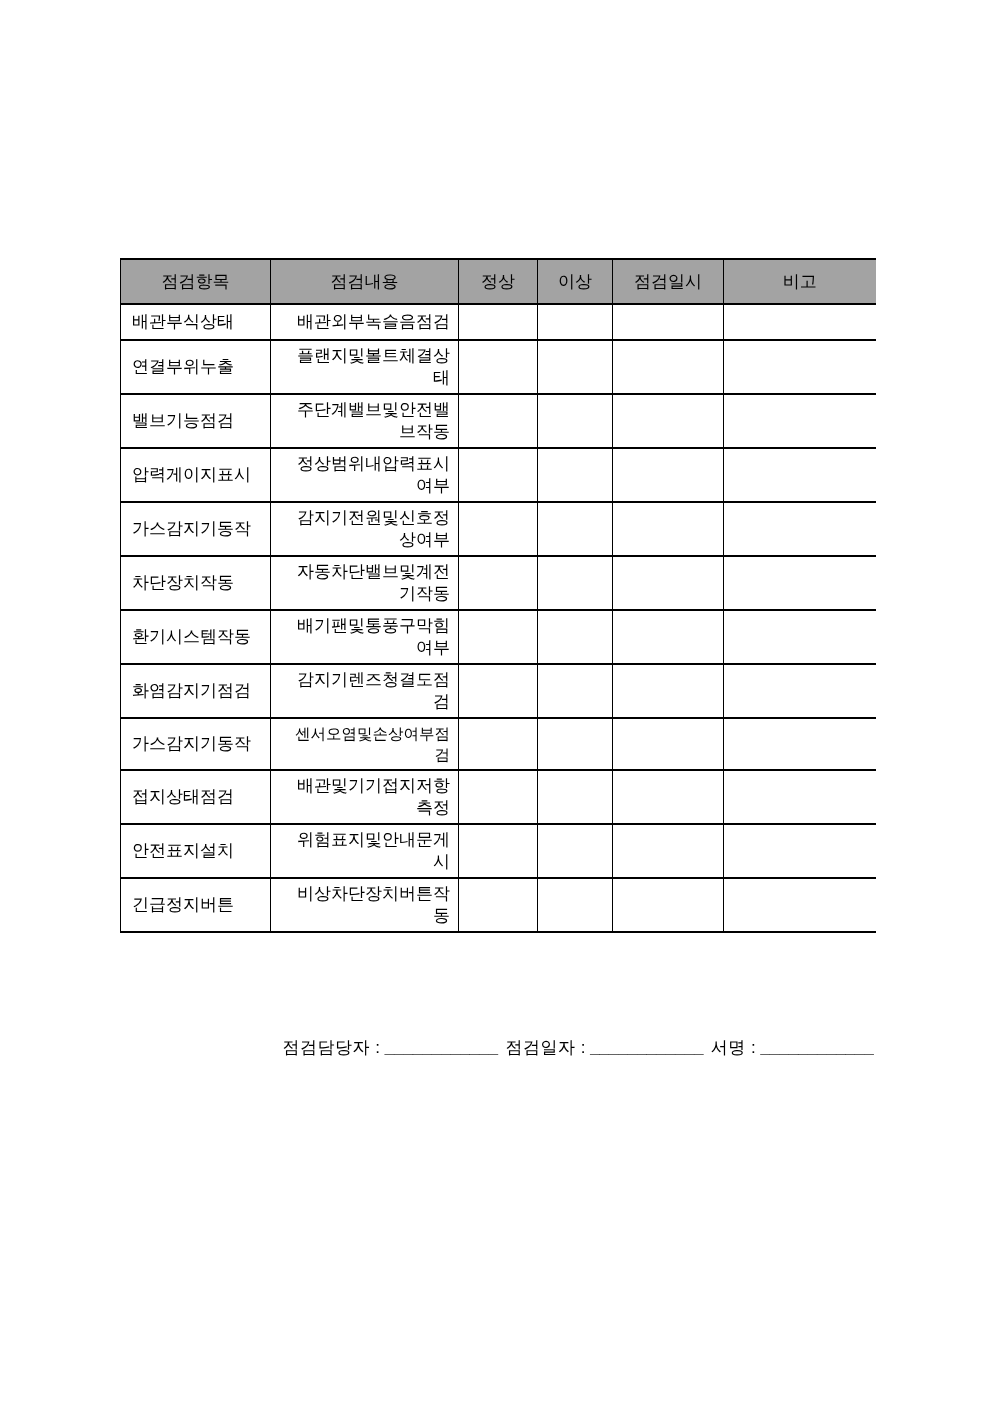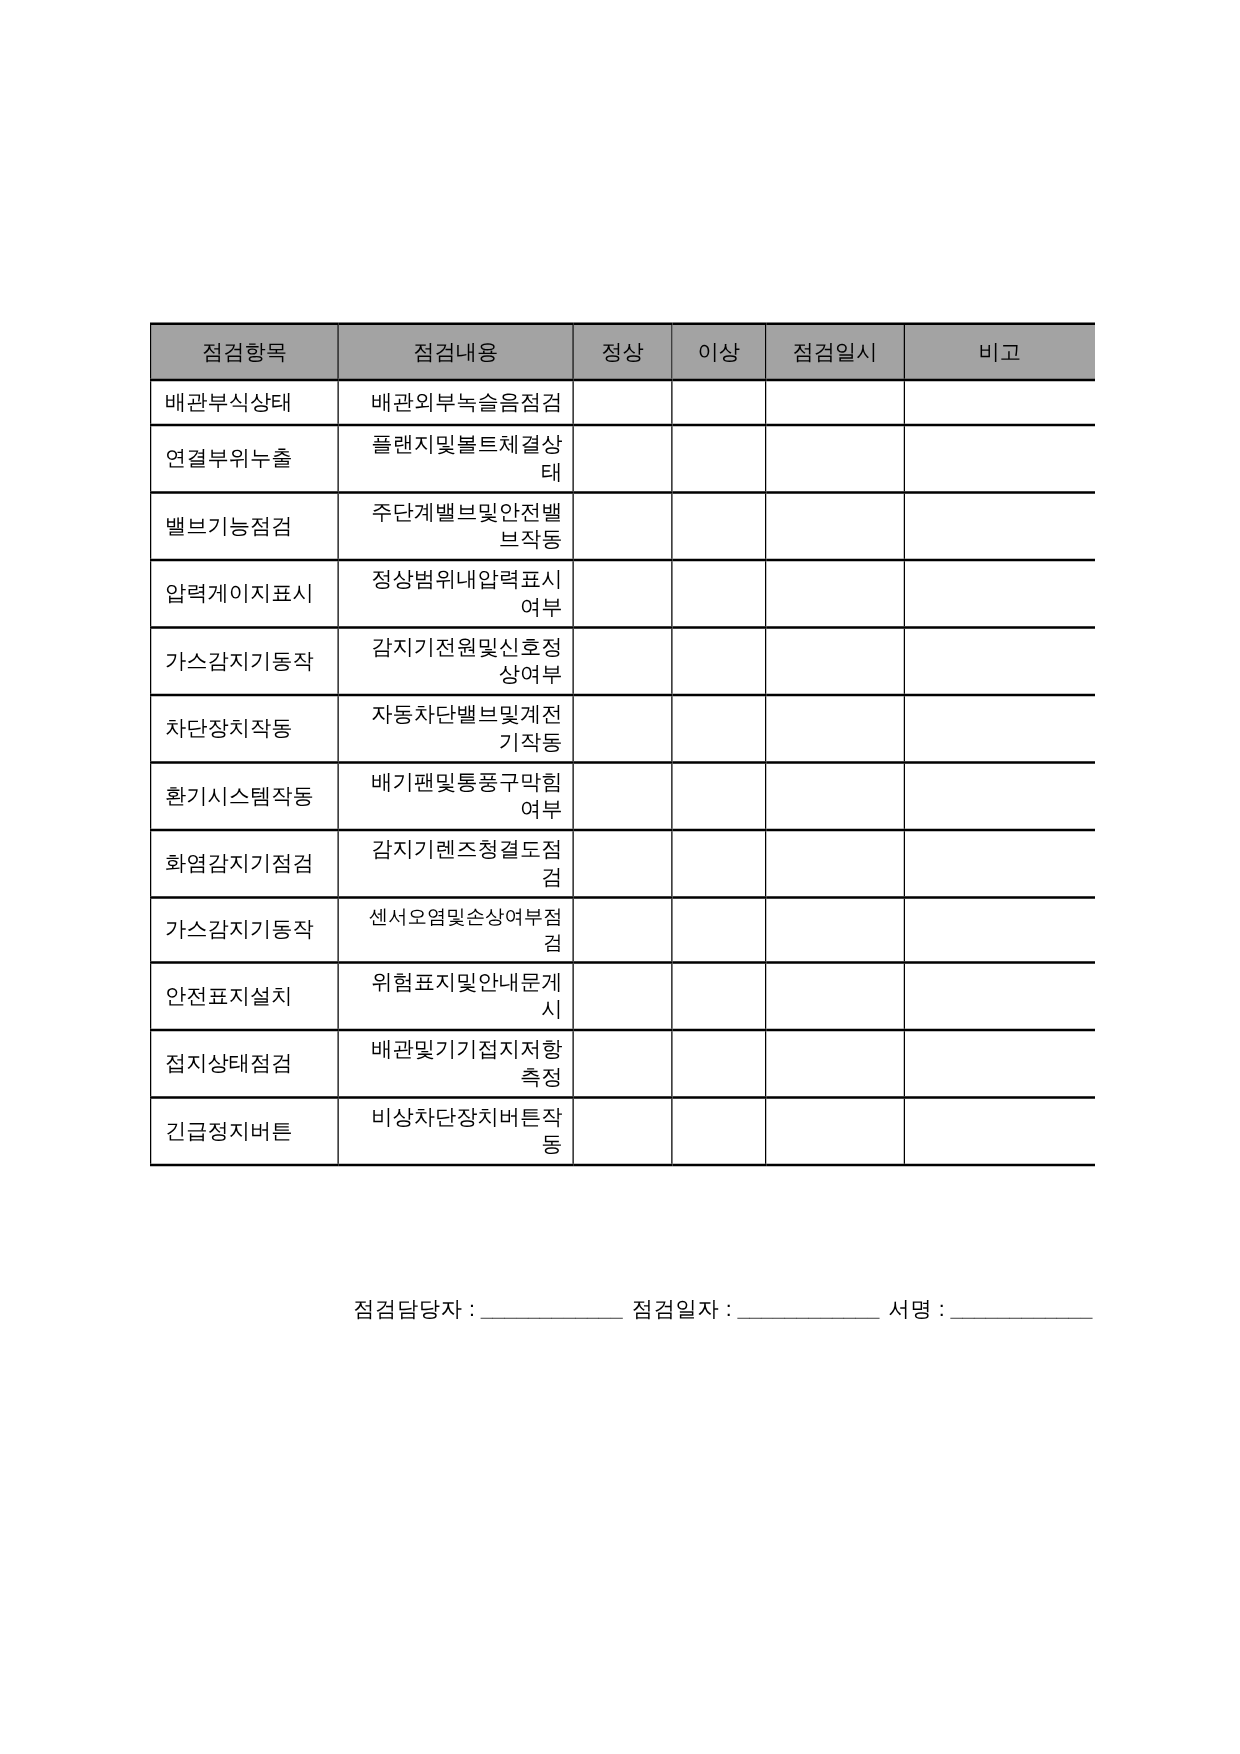--- a/index.html
+++ b/index.html
@@ -177,30 +177,30 @@
         </tr>
         <tr>
           <td class="col-item">가스감지기동작</td>
           <td class="col-content serif">센서오염및손상여부점검</td>
           <td class="col-check"></td>
           <td class="col-check"></td>
           <td class="col-check"></td>
           <td class="col-check"></td>
         </tr>
         <tr>
+          <td class="col-item">접지상태점검</td>
+          <td class="col-content">배관및기기접지저항측정</td>
+          <td class="col-check"></td>
+          <td class="col-check"></td>
+          <td class="col-check"></td>
+          <td class="col-check"></td>
+        </tr>
+        <tr>
           <td class="col-item">안전표지설치</td>
           <td class="col-content">위험표지및안내문게시</td>
-          <td class="col-check"></td>
-          <td class="col-check"></td>
-          <td class="col-check"></td>
-          <td class="col-check"></td>
-        </tr>
-        <tr>
-          <td class="col-item">접지상태점검</td>
-          <td class="col-content">배관및기기접지저항측정</td>
           <td class="col-check"></td>
           <td class="col-check"></td>
           <td class="col-check"></td>
           <td class="col-check"></td>
         </tr>
         <tr>
           <td class="col-item">긴급정지버튼</td>
           <td class="col-content">비상차단장치버튼작동</td>
           <td class="col-check"></td>
           <td class="col-check"></td>

